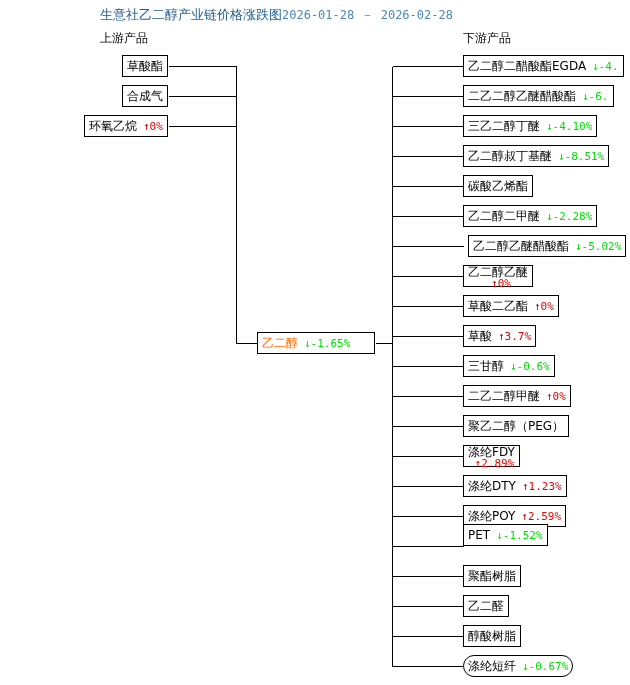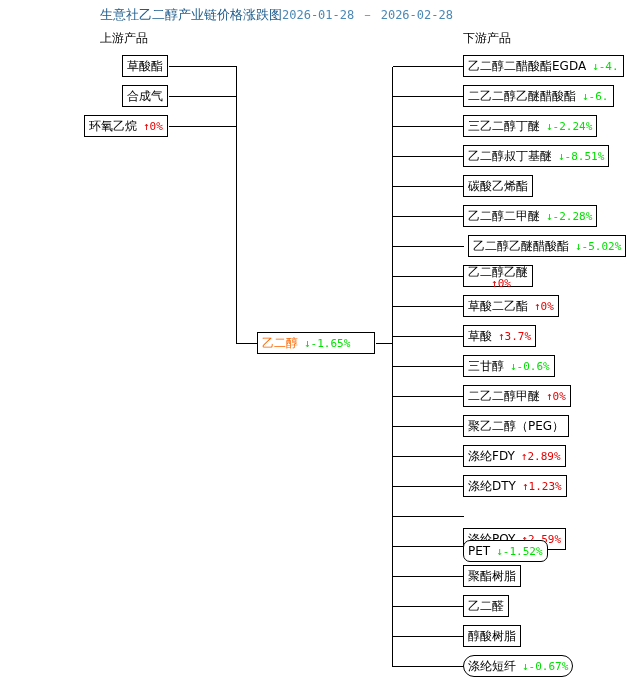--- a/index.html
+++ b/index.html
@@ -103,21 +103,21 @@
       <div class="node" style="top: 55px; left: 463px;">
         <span class="nm">乙二醇二醋酸酯EGDA</span>
         <span class="val down">↓-4.</span>
       </div>
       <div class="node" style="top: 85px; left: 463px; justify-content: flex-end;">
         <span class="nm">二乙二醇乙醚醋酸酯</span>
         <span class="val down">↓-6.</span>
       </div>
       <div class="node" style="top: 115px; left: 463px;">
         <span class="nm">三乙二醇丁醚</span>
-        <span class="val down">↓-2.24%</span>
+        <span class="val down">↓-4.10%</span>
       </div>
       <div class="node" style="top: 145px; left: 463px;">
         <span class="nm">乙二醇叔丁基醚</span>
         <span class="val down">↓-8.51%</span>
       </div>
       <div class="node" style="top: 175px; left: 463px;">
         <span class="nm">碳酸乙烯酯</span>
       </div>
       <div class="node" style="top: 205px; left: 463px;">
         <span class="nm">乙二醇二甲醚</span>
@@ -143,33 +143,33 @@
         <span class="nm">三甘醇</span>
         <span class="val down">↓-0.6%</span>
       </div>
       <div class="node" style="top: 385px; left: 463px;">
         <span class="nm">二乙二醇甲醚</span>
         <span class="val up">↑0%</span>
       </div>
       <div class="node" style="top: 415px; left: 463px;">
         <span class="nm">聚乙二醇（PEG）</span>
       </div>
-      <div class="node" style="top: 445px; left: 463px;">
+      <div class="node" style="top: 445px; left: 463px; flex-direction: column;">
         <span class="nm">涤纶FDY</span>
         <span class="val up">↑2.89%</span>
       </div>
       <div class="node" style="top: 475px; left: 463px;">
         <span class="nm">涤纶DTY</span>
         <span class="val up">↑1.23%</span>
       </div>
-      <div class="node" style="top: 528px; left: 463px;">
+      <div class="node" style="top: 505px; left: 463px;">
         <span class="nm">涤纶POY</span>
         <span class="val up">↑2.59%</span>
       </div>
-      <div class="node" style="top: 540px; left: 463px; border-radius: 7px;">
+      <div class="node" style="top: 524px; left: 463px;">
         <span class="nm">PET</span>
         <span class="val down">↓-1.52%</span>
       </div>
       <div class="node" style="top: 565px; left: 463px;">
         <span class="nm">聚酯树脂</span>
       </div>
       <div class="node" style="top: 595px; left: 463px;">
         <span class="nm">乙二醛</span>
       </div>
       <div class="node" style="top: 625px; left: 463px; align-items: center;">

